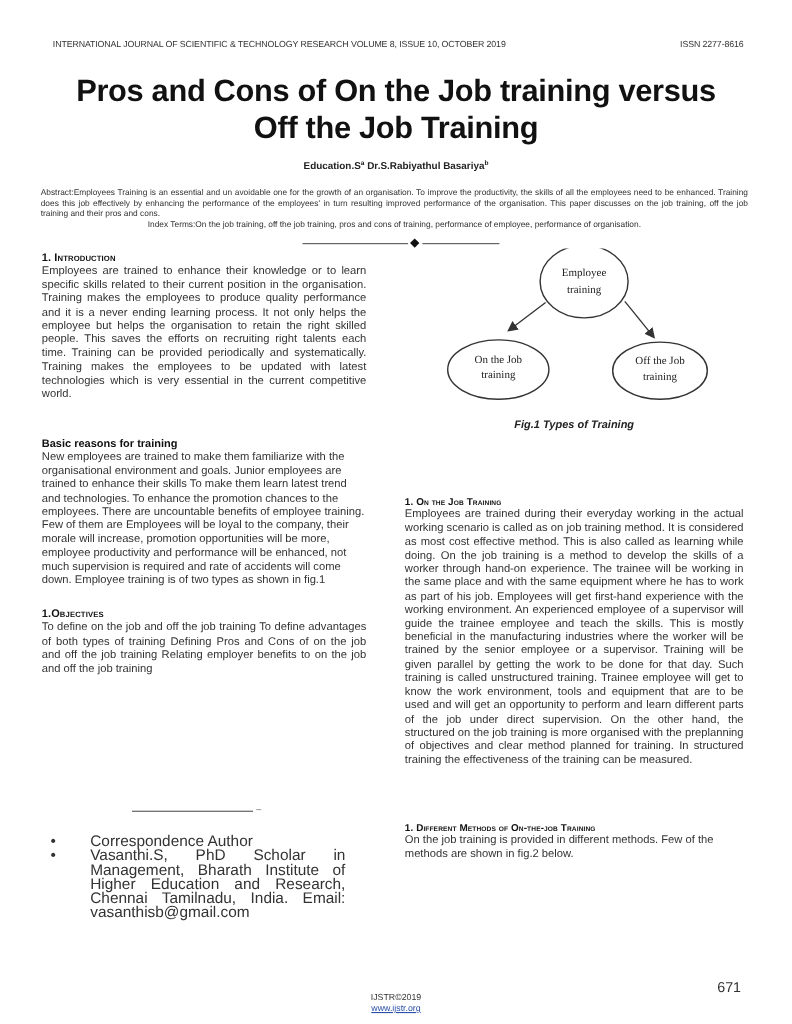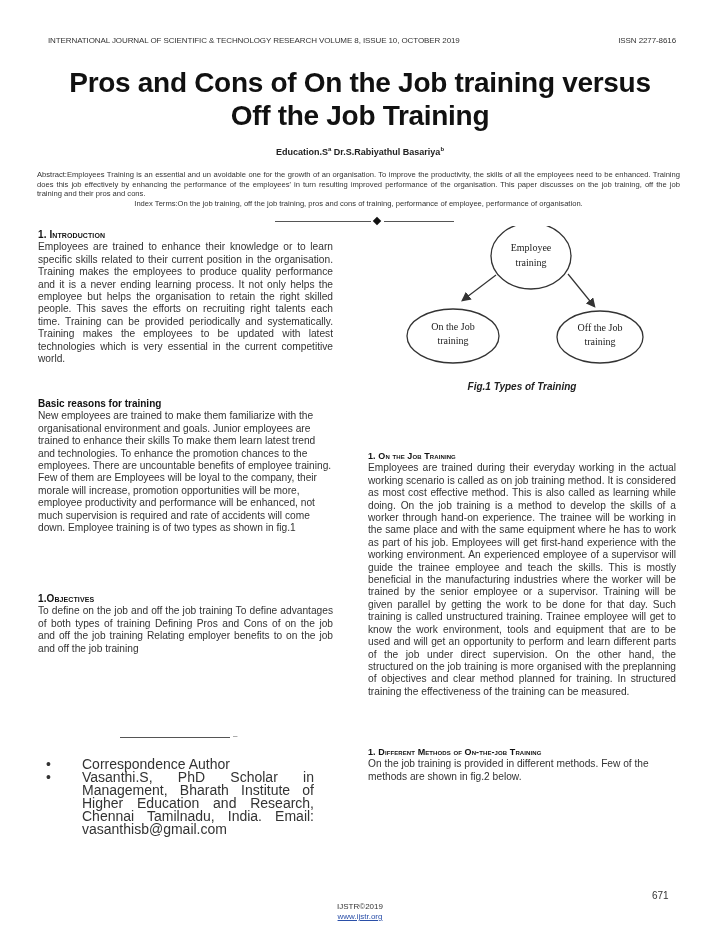--- a/index.html
+++ b/index.html
@@ -19,21 +19,21 @@
   .h-sec { font-weight: bold; font-size: 10px; color: #111; font-variant: small-caps; letter-spacing: 0.1px; }
   .h-sub { font-weight: bold; font-size: 10px; color: #111; }
   p.left-text { text-align: left; }
   .footnote-line { position: absolute; top: 737px; left: 120px; width: 110px; height: 1px; background: #555; }
   .footnote-dash { position: absolute; top: 731px; left: 233px; font-size: 8px; color: #555; }
   .footnotes { position: absolute; top: 758px; left: 46px; width: 268px; font-size: 14px; line-height: 13px; color: #333; }
   .footnotes li { list-style: none; position: relative; padding-left: 36px; text-align: justify; }
   .footnotes li::before { content: "•"; position: absolute; left: 0; font-style: normal; }
   .figure { position: absolute; top: 226px; left: 400px; width: 280px; height: 145px; }
   .fig-caption { position: absolute; top: 381px; left: 368px; width: 308px; text-align: center; font-size: 10px; font-weight: bold; font-style: italic; color: #222; }
-  .page-num { position: absolute; top: 890px; left: 652px; font-size: 10px; color: #333; }
+  .page-num { position: absolute; top: 890px; left: 652px; font-size: 13px; color: #333; }
   .footer { position: absolute; top: 902px; left: 0; right: 0; text-align: center; font-size: 8px; line-height: 10px; color: #333; }
   .footer a { color: #2a4fa8; text-decoration: underline; }
   svg text { font-family: "Liberation Serif", serif; }
 </style>
 </head>
 <body>
 
 <div class="header">
   <span>INTERNATIONAL JOURNAL OF SCIENTIFIC &amp; TECHNOLOGY RESEARCH VOLUME 8, ISSUE 10, OCTOBER 2019</span>
   <span>ISSN 2277-8616</span>
@@ -63,21 +63,21 @@
 <div class="col col-left" style="top:229px;">
   <div class="h-sec">1. Introduction</div>
   <p>Employees are trained to enhance their knowledge or to learn specific skills related to their current position in the organisation. Training makes the employees to produce quality performance and it is a never ending learning process. It not only helps the employee but helps the organisation to retain the right skilled people. This saves the efforts on recruiting right talents each time. Training can be provided periodically and systematically. Training makes the employees to be updated with latest technologies which is very essential in the current competitive world.</p>
 </div>
 
 <div class="col col-left" style="top:398px;">
   <div class="h-sub">Basic reasons for training</div>
   <p class="left-text">New employees are trained to make them familiarize with the organisational environment and goals. Junior employees are trained to enhance their skills To make them learn latest trend and technologies. To enhance the promotion chances to the employees. There are uncountable benefits of employee training. Few of them are Employees will be loyal to the company, their morale will increase, promotion opportunities will be more, employee productivity and performance will be enhanced, not much supervision is required and rate of accidents will come down. Employee training is of two types as shown in fig.1</p>
 </div>
 
-<div class="col col-left" style="top:553px;margin-top:40px;">
+<div class="col col-left" style="top:553px;">
   <div class="h-sec">1.Objectives</div>
   <p>To define on the job and off the job training To define advantages of both types of training Defining Pros and Cons of on the job and off the job training Relating employer benefits to on the job and off the job training</p>
 </div>
 
 <div class="footnote-line"></div>
 <div class="footnote-dash">–</div>
 
 <ul class="footnotes">
   <li>Correspondence Author</li>
   <li>Vasanthi.S, PhD Scholar in Management, Bharath Institute of Higher Education and Research, Chennai Tamilnadu, India. Email: vasanthisb@gmail.com</li>

